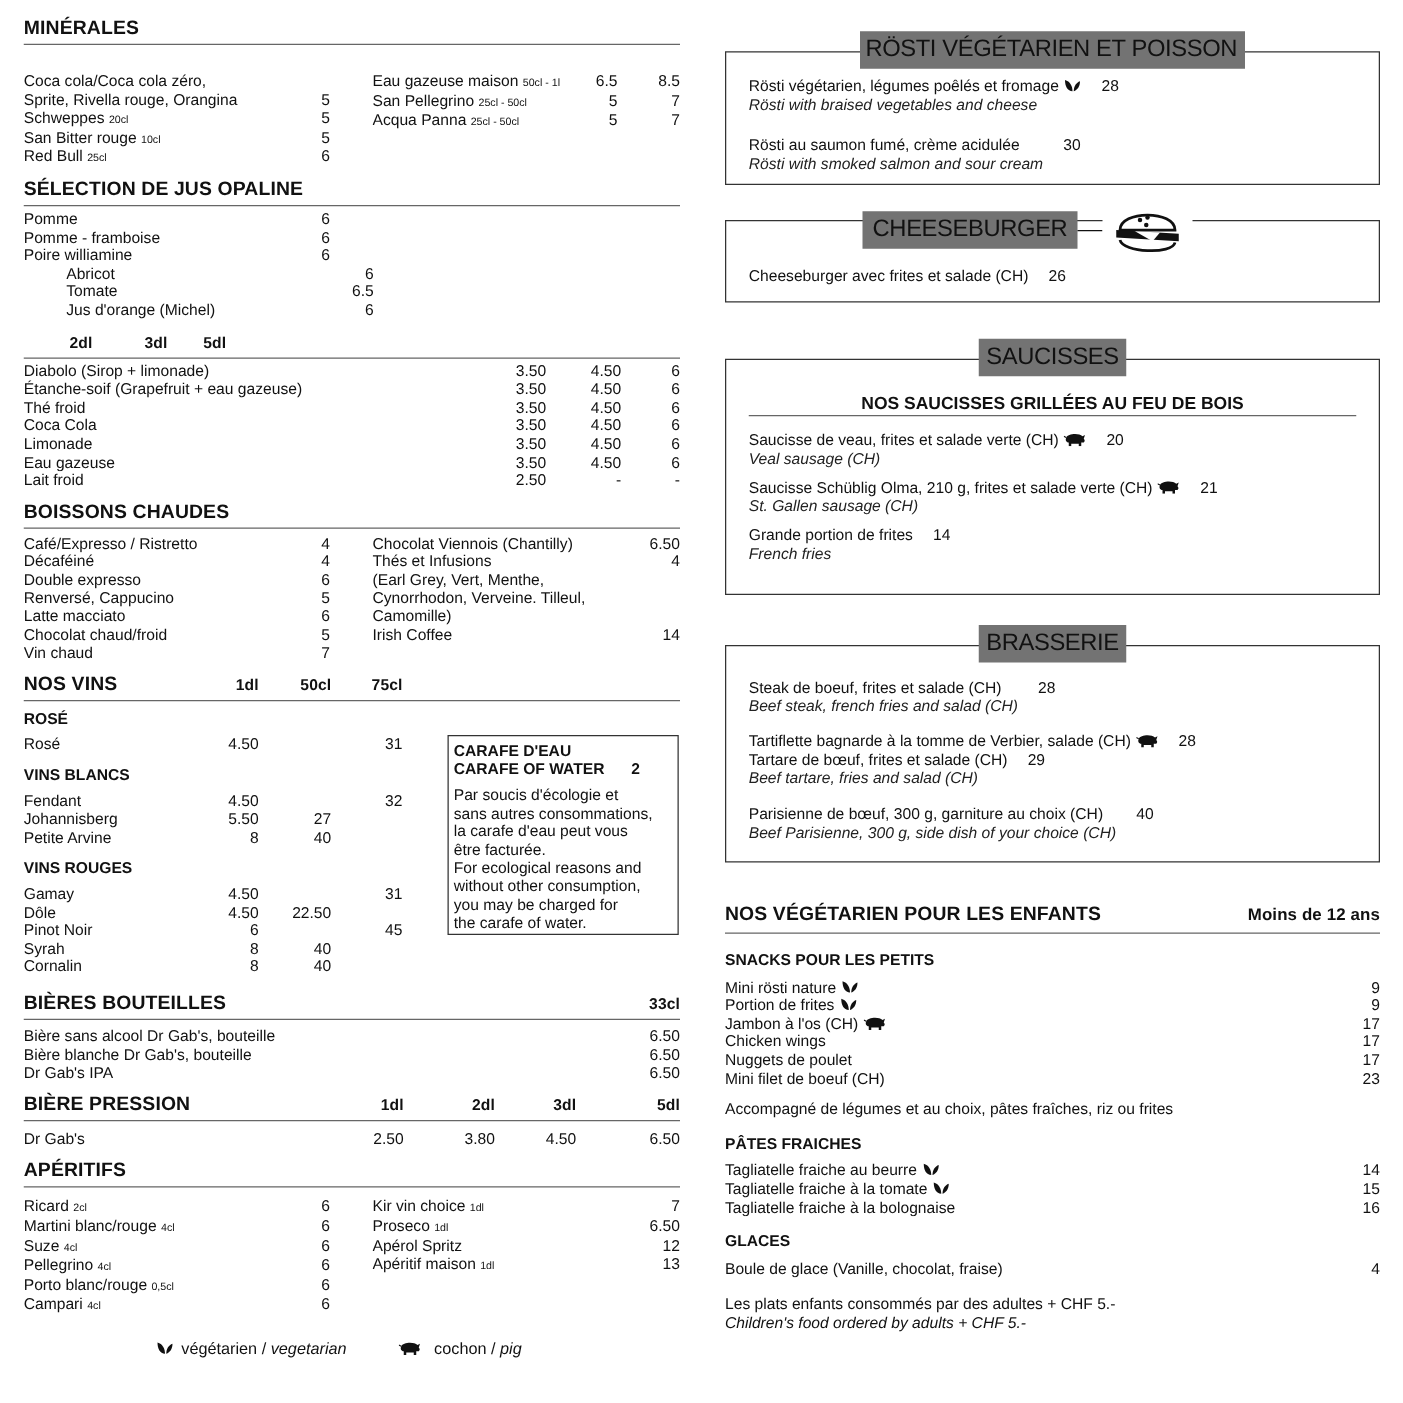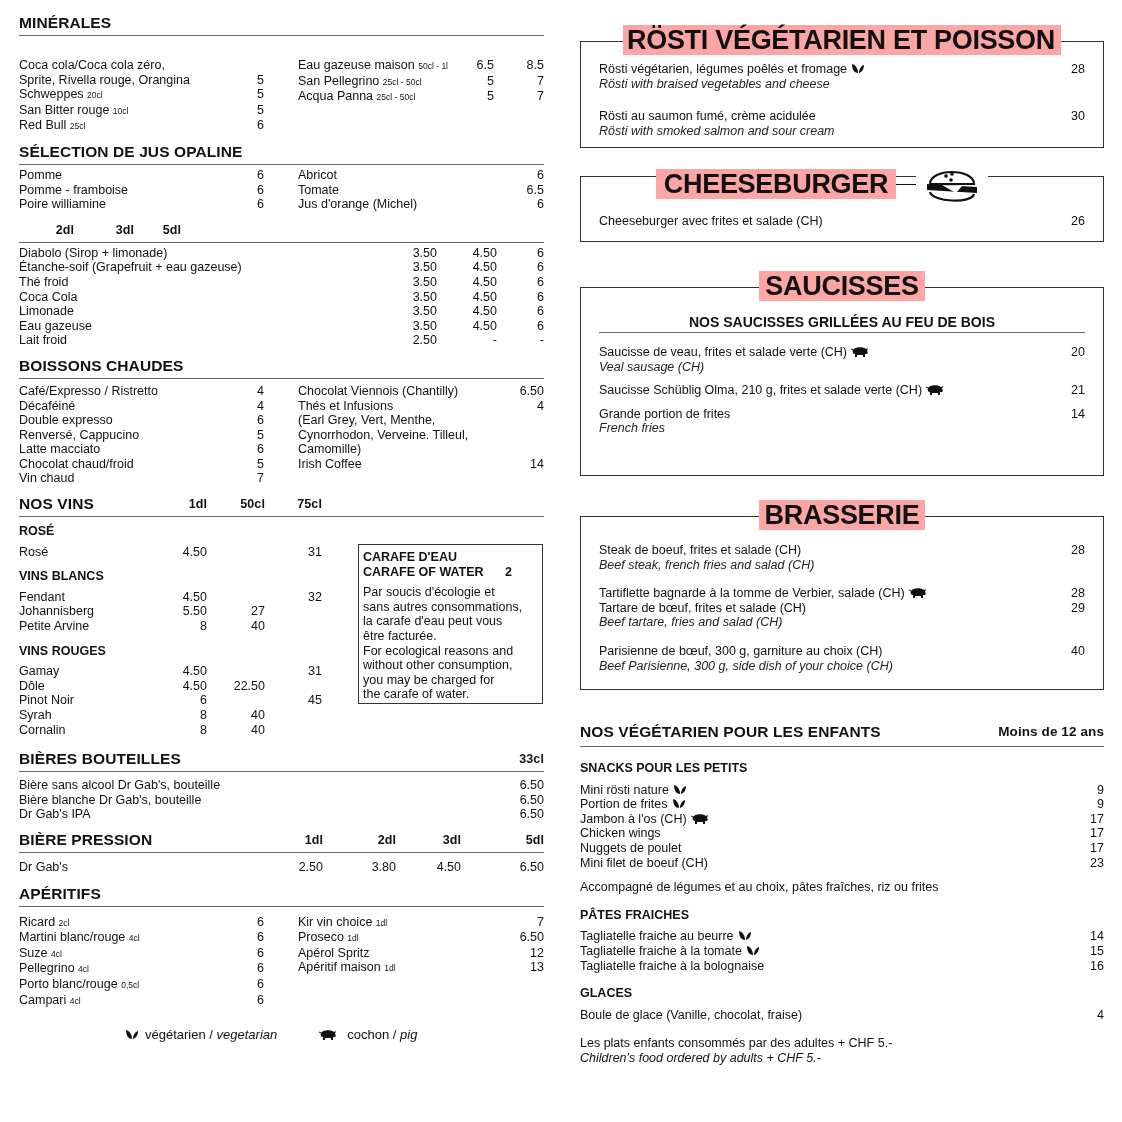--- a/index.html
+++ b/index.html
@@ -20,22 +20,22 @@
   .two-col { display: flex; }
   .two-col > div { }
   .left-sub { width: 245px; }
   .right-sub { margin-left: 34px; width: 246px; }
 
   .subhead { font-weight: bold; font-size: 12.5px; margin-top: 8px; margin-bottom: 6px; }
 
   
   .box { position: relative; border: 1px solid #333; margin-bottom: 0; }
   .box-title { position: absolute; top: -17px; left: 0; right: 0; display: flex; justify-content: center; align-items: center; }
-  .box-title .t { background: #fca5a5; padding: 0 6px; font-weight: bold; font-size: 27px; line-height: 30px; letter-spacing: -0.3px; }
-  .item { display: flex; justify-content: space-between; padding: 0 18px; }
+  .box-title .t { background: #737373; padding: 0 6px; font-weight: normal; font-size: 19px; line-height: 30px; letter-spacing: -0.3px; }
+  .item { display: flex; justify-content: flex-start; padding: 0 18px; }
   .item .fr { }
   .item .en { font-style: italic; color: #222; }
   .item .pr { text-align: right; min-width: 30px; }
 
   .leaf { display: inline-block; width: 14px; height: 11px; vertical-align: -1px; margin-left: 4px; }
   .pig { display: inline-block; width: 18px; height: 11px; vertical-align: -1px; margin-left: 4px; }
 </style>
 </head>
 <body>
 
@@ -98,21 +98,21 @@
             <span class="p" style="width:50px">7</span>
           </div>
         </div>
     </div>
   </div>
 
   <div style="margin-top:9px;">
     <div class="sec-head">
       <span class="title">SÉLECTION DE JUS OPALINE</span>
     </div>
-    <div class="two-col" style="margin-top:3px;">
+    <div class="two-col" style="margin-top:3px;flex-direction:column;">
       <div class="left-sub" id="jus-left">
           <div class="row">
             <span class="n"><span>Pomme</span></span>
             <span class="p">6</span>
           </div>
           <div class="row">
             <span class="n"><span>Pomme - framboise</span></span>
             <span class="p">6</span>
           </div>
           <div class="row">
@@ -513,20 +513,21 @@
               </svg></div>
             <div class="en">Veal sausage (CH)</div>
           </div>
           <div class="pr">20</div>
         </div>
         <div class="item" style="margin-top:9px">
           <div>
             <div class="fr"><span>Saucisse Schüblig Olma, 210 g, frites et salade verte (CH)</span><svg class="pig">
                 <use href="#pig"></use>
               </svg></div>
+            <div class="en">St. Gallen sausage (CH)</div>
           </div>
           <div class="pr">21</div>
         </div>
         <div class="item" style="margin-top:9px">
           <div>
             <div class="fr"><span>Grande portion de frites</span></div>
             <div class="en">French fries</div>
           </div>
           <div class="pr">14</div>
         </div>

